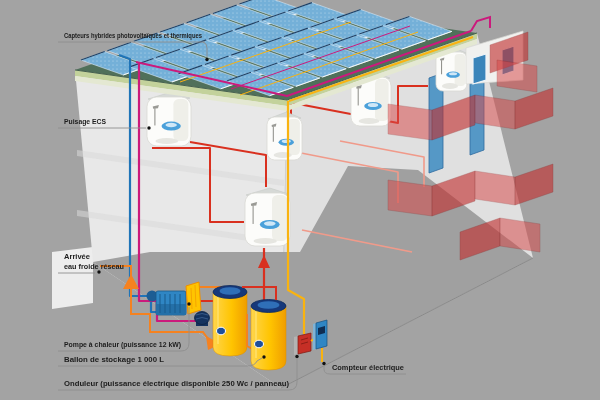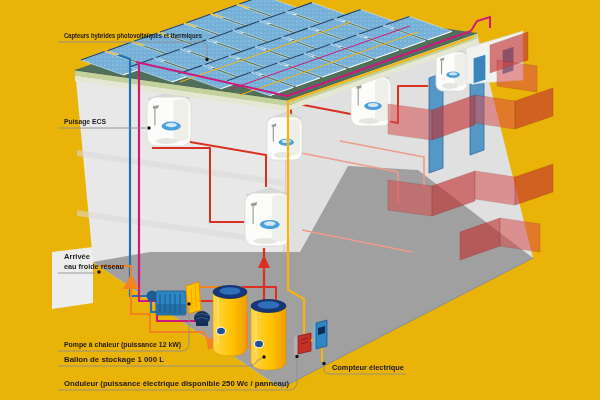--- a/index.html
+++ b/index.html
@@ -1,16 +1,16 @@
 <!DOCTYPE html>
 <html><head>
 <meta charset="utf-8">
 <style>
   html,body{margin:0;padding:0;background:#ffffff;}
-  .stage{width:600px;height:400px;position:relative;background:#eab308;overflow:hidden;
+  .stage{width:600px;height:400px;position:relative;background:#a3a3a3;overflow:hidden;
          font-family:"Liberation Sans",sans-serif;}
   svg text{font-family:"Liberation Sans",sans-serif;font-weight:bold;fill:#1c1c1c;}
 </style>
 </head>
 <body>
 
 <div class="stage">
 <svg width="600" height="400" viewBox="0 0 600 400">
   <defs>
     <pattern id="pv" width="4" height="4" patternUnits="userSpaceOnUse">

